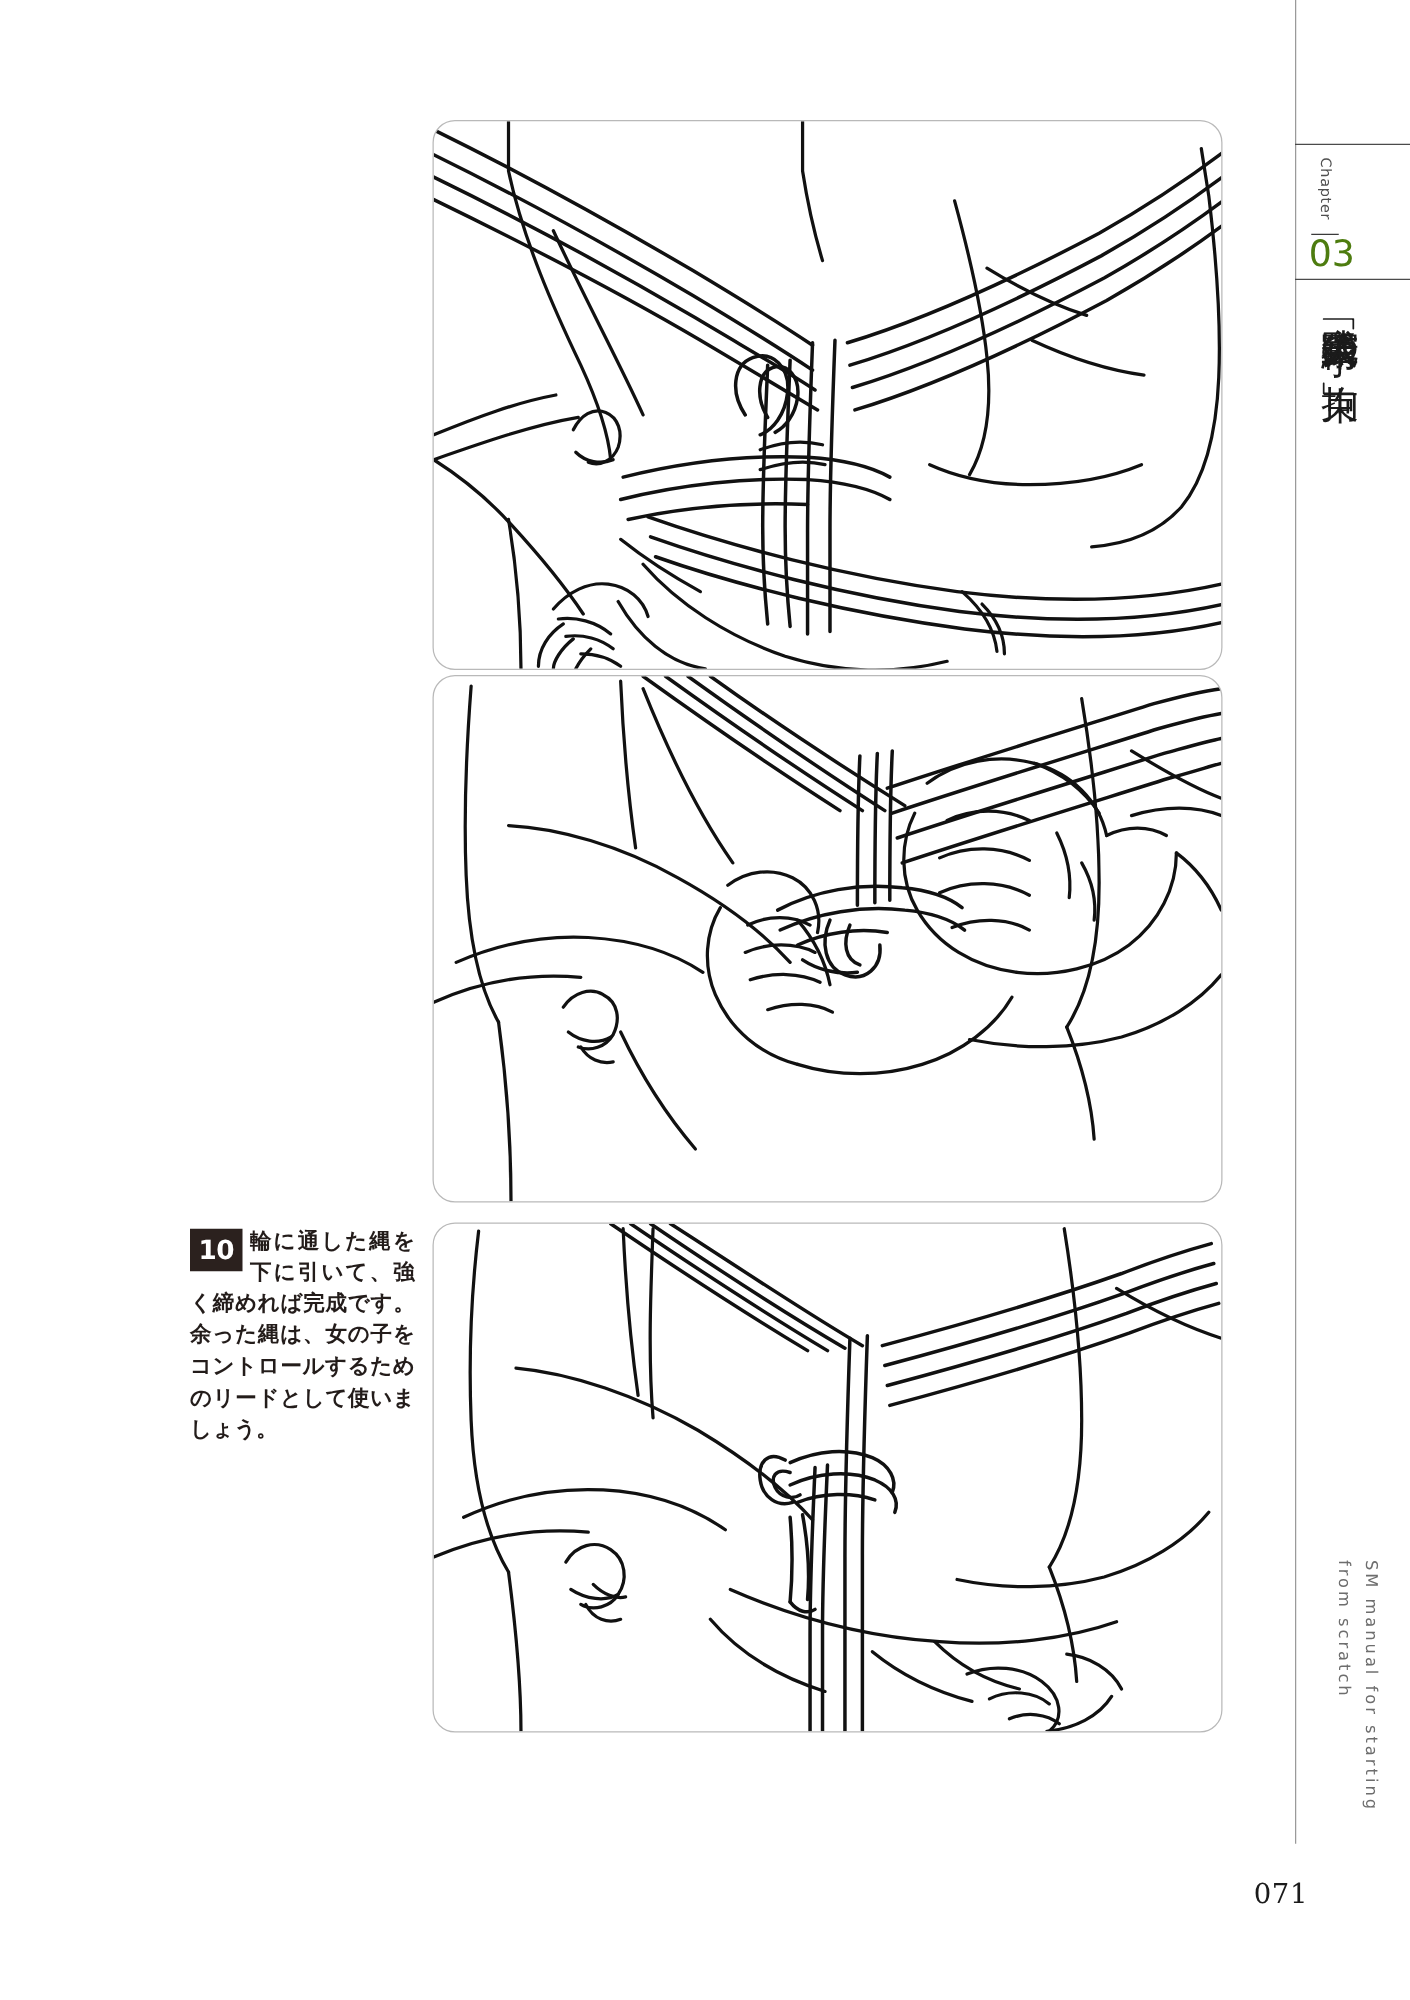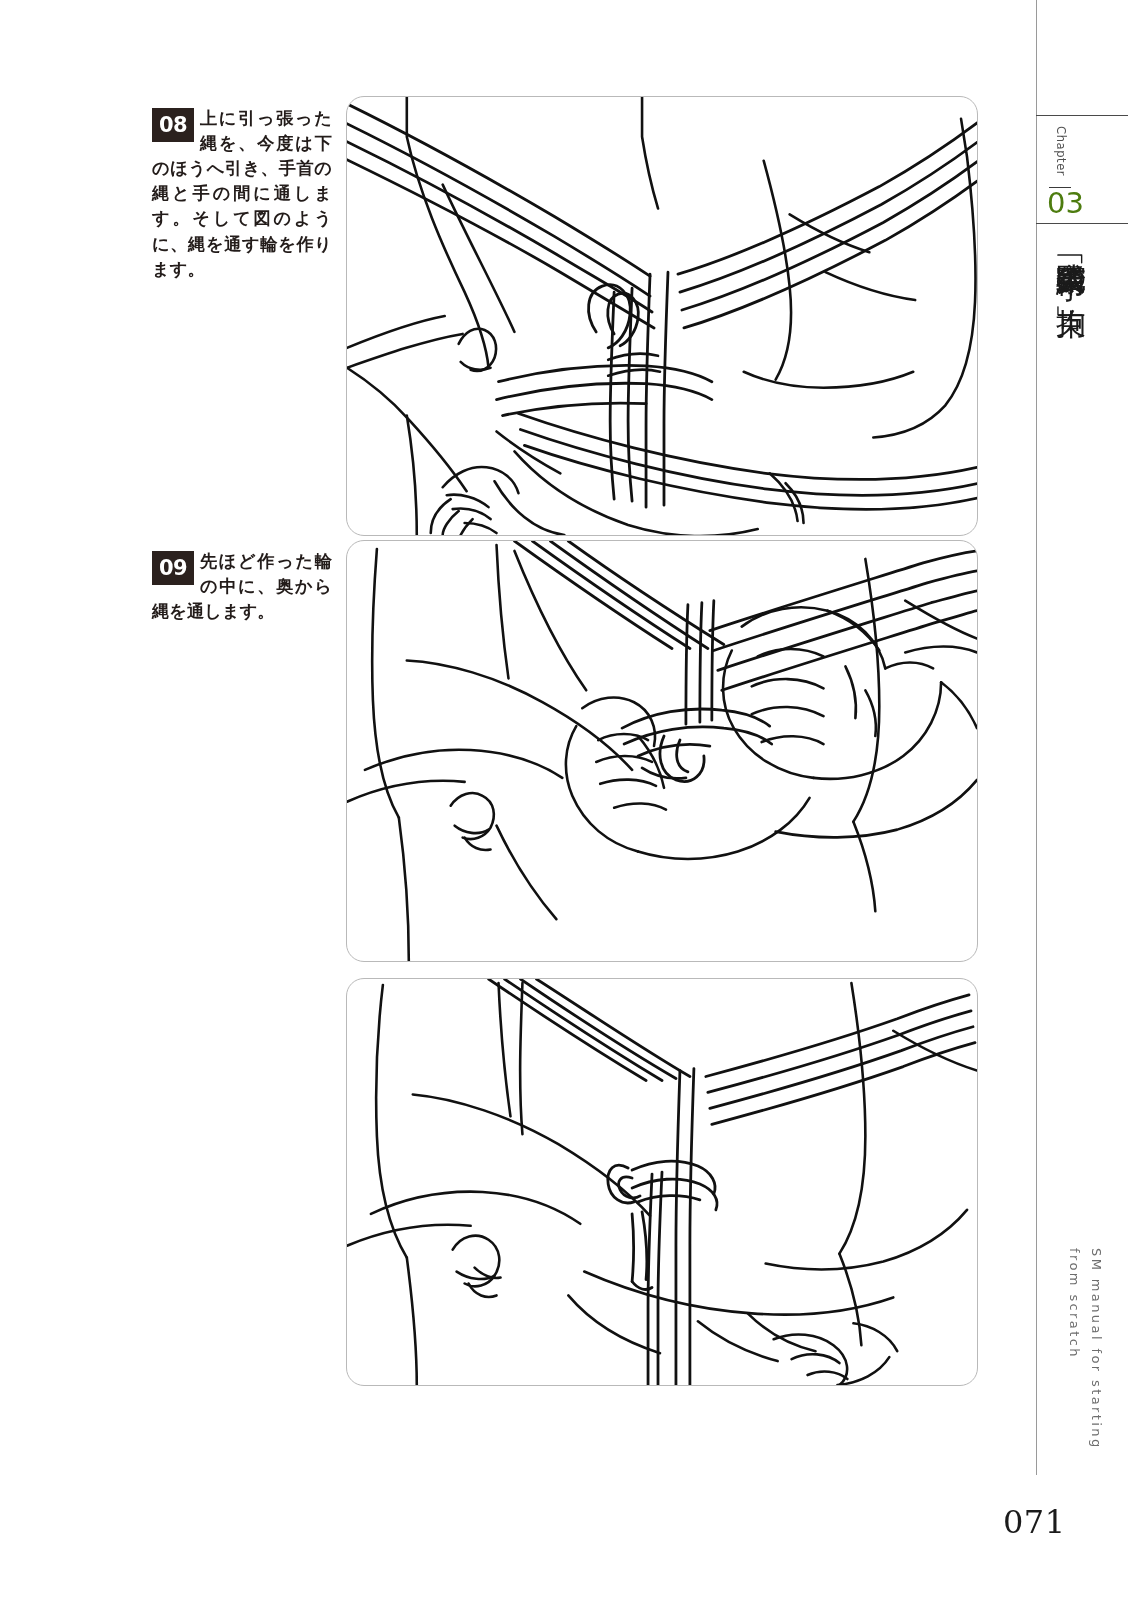--- a/index.html
+++ b/index.html
@@ -161,33 +161,30 @@
     line-height: 1.65;
     white-space: nowrap;
   }
   .footer-en span { display: block; }
 
   .page-number {
     position: absolute;
     left: 1003px;
     top: 1503px;
     font-family: "DejaVu Serif", "Liberation Serif", serif;
-    font-size: 32px;
+    font-size: 22px;
     color: #1b1b1b;
     letter-spacing: 0.5px;
   }
 </style>
 </head>
 <body>
 
 <div class="page">
 
-  <div class="caption c08">
-    <span class="step-badge">08</span><span>上に引っ張った縄を、今度は下のほうへ引き、手首の縄と手の間に通します。そして図のように、縄を通す輪を作ります。</span>
-  </div>
 
   <div class="panel p1">
     <svg viewBox="0 0 632 440" preserveAspectRatio="none">
       <g fill="none" stroke="#111111" stroke-width="2.6" stroke-linecap="round" stroke-linejoin="round">
 
         <path d="M60 0 L60 40 C72 96 96 150 118 196 C130 222 140 250 142 272"></path>
         <path d="M96 88 C120 140 150 196 168 236"></path>
         <path d="M0 252 C34 238 66 226 98 220"></path>
         <path d="M0 272 C40 258 80 244 116 238"></path>
         <path d="M296 0 L296 40 C300 66 306 92 312 112"></path>
@@ -256,23 +253,20 @@
 
       <g fill="none" stroke="#111111" stroke-width="2.6" stroke-linecap="round">
         <path d="M262 264 C278 258 296 256 312 260"></path>
         <path d="M262 280 C280 274 298 272 314 276"></path>
         <path d="M440 388 C452 400 458 414 458 428"></path>
         <path d="M424 378 C440 392 450 408 452 426"></path>
       </g>
     </svg>
   </div>
 
-  <div class="caption c09">
-    <span class="step-badge">09</span><span>先ほど作った輪の中に、奥から縄を通します。</span>
-  </div>
 
   <div class="panel p2">
     <svg viewBox="0 0 632 422" preserveAspectRatio="none">
       <g fill="none" stroke="#111111" stroke-width="2.6" stroke-linecap="round" stroke-linejoin="round">
 
         <path d="M30 8 C26 60 24 110 26 160 C28 210 36 250 52 278"></path>
         <path d="M150 4 C152 50 156 96 162 138"></path>
         <path d="M168 10 C188 60 212 110 240 150"></path>
         <path d="M60 120 C100 122 150 136 196 162 C236 184 266 208 286 230"></path>
         <path d="M18 230 C50 216 86 208 124 210 C160 212 192 222 216 238"></path>
@@ -341,20 +335,23 @@
       </g>
 
       <g fill="none" stroke="#111111" stroke-width="2.8" stroke-linecap="round">
         <path d="M318 196 C310 214 314 234 330 240 C346 246 360 234 358 216"></path>
         <path d="M334 200 C328 214 330 228 342 232"></path>
         <path d="M296 228 C308 236 324 240 340 238"></path>
       </g>
     </svg>
   </div>
 
+  <div class="caption c10">
+    <span class="step-badge">10</span><span>輪に通した縄を下に引いて、強く締めれば完成です。余った縄は、女の子をコントロールするためのリードとして使いましょう。</span>
+  </div>
 
   <div class="panel p3">
     <svg viewBox="0 0 632 408" preserveAspectRatio="none">
       <g fill="none" stroke="#111111" stroke-width="2.6" stroke-linecap="round" stroke-linejoin="round">
 
         <path d="M36 6 C30 56 28 108 30 158 C32 208 42 250 60 280"></path>
         <path d="M152 4 C154 50 158 96 164 138"></path>
         <path d="M176 4 C174 56 172 108 176 156"></path>
         <path d="M66 116 C110 120 164 138 212 166 C252 190 284 216 304 238"></path>
         <path d="M24 236 C58 220 96 212 136 214 C174 216 208 228 234 246"></path>

